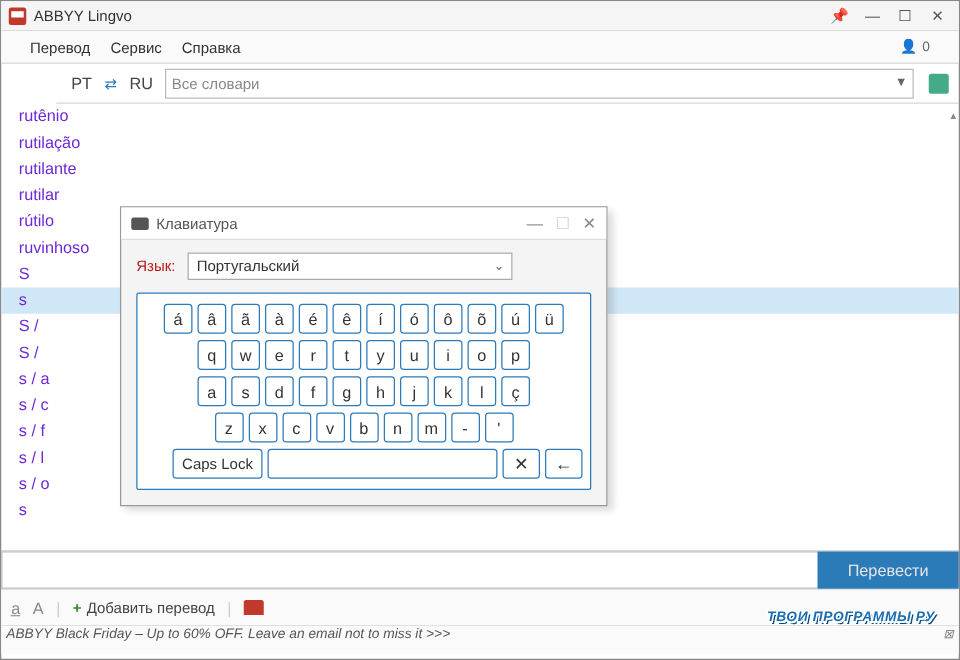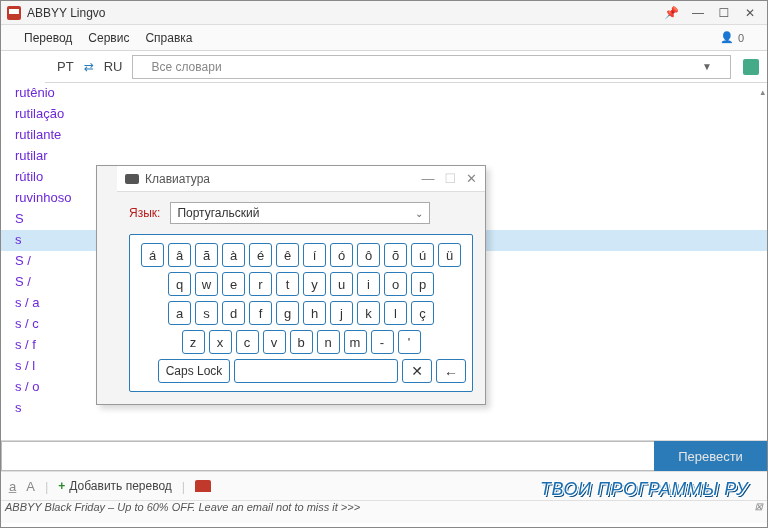--- a/index.html
+++ b/index.html
@@ -14,45 +14,45 @@
   .tb-btn { width: 22px; height: 18px; display: flex; align-items: center; justify-content: center; font-size: 12px; color: #555; cursor: pointer; }
 
   .menubar { height: 26px; background: #fafafa; border-bottom: 1px solid #d8d8d8; display: flex; align-items: center; padding: 0 23px; justify-content: space-between; }
   .menubar-left { display: flex; gap: 16px; }
   .menu-item { font-size: 12px; color: #333; cursor: pointer; }
   .menubar-right { display: flex; align-items: center; gap: 4px; font-size: 11px; color: #666; }
 
   .langbar { height: 32px; display: flex; align-items: center; padding: 0 8px; gap: 6px; border-bottom: 1px solid #d8d8d8; margin-left: 44px; }
   .lang-code { font-size: 13px; color: #444; padding: 0 4px; }
   .swap { font-size: 12px; color: #2b7bb9; cursor: pointer; }
-  .dict-select { flex: 1; display: flex; align-items: center; height: 24px; border: 1px solid #bbb; padding: 0 18px; font-size: 12px; color: #888; justify-content: space-between; background: #fff; }
+  .dict-select { flex: 1; display: flex; align-items: center; height: 24px; border: 1px solid #bbb; padding: 0 4px; font-size: 12px; color: #888; justify-content: space-between; background: #fff; }
   .dict-dropdown { font-size: 10px; color: #666; }
   .dict-icon { width: 16px; height: 16px; background: #4a8; margin-left: 6px; border-radius: 2px; }
 
   .wordlist { height: 358px; overflow-y: auto; position: relative; border-bottom: 1px solid #d8d8d8; }
   .word-item { height: 21px; padding: 2px 14px; font-size: 13px; color: #6d28d9; cursor: pointer; }
   .word-item.selected { background: #d0e7f7; }
   .scroll-hint { position: absolute; right: 2px; top: 4px; font-size: 9px; color: #888; }
 
   .inputbar { height: 30px; display: flex; align-items: stretch; }
   .search-input { flex: 1; border: 1px solid #bbb; border-right: none; padding: 0 8px; font-size: 13px; }
   .translate-btn { width: 113px; background: #2b7bb9; color: #e5e5e5; font-size: 13px; border: none; cursor: pointer; }
 
   .toolbar { height: 30px; display: flex; align-items: center; padding: 0 8px; gap: 10px; background: #fafafa; border-top: 1px solid #e0e0e0; border-bottom: 1px solid #e0e0e0; }
   .tool-icon { font-size: 13px; color: #888; }
   .add-trans { font-size: 12px; color: #444; display: flex; align-items: center; gap: 4px; cursor: pointer; }
   .plus { color: #2a8a2a; font-weight: bold; }
   .grad-icon { width: 16px; height: 12px; background: #c0392b; border-radius: 2px 2px 0 0; position: relative; }
-  .right-promo { position: absolute; right: 20px; bottom: 28px; font-size: 18px; font-weight: normal; font-style: italic; color: #1a6eb0; text-shadow: 1px 1px 0 #fff, -1px -1px 0 #fff, 1px -1px 0 #fff, -1px 1px 0 #fff, 2px 2px 0 #084a80; letter-spacing: 0.5px; margin-left: 42px; }
+  .right-promo { position: absolute; right: 20px; bottom: 28px; font-size: 11px; font-weight: bold; font-style: italic; color: #1a6eb0; text-shadow: 1px 1px 0 #fff, -1px -1px 0 #fff, 1px -1px 0 #fff, -1px 1px 0 #fff, 2px 2px 0 #084a80; letter-spacing: 0.5px; margin-left: 42px; }
 
   .statusbar { height: 22px; background: #fafafa; display: flex; align-items: flex-start; padding: 0 4px; font-size: 11px; color: #555; justify-content: space-between; font-style: italic; }
   .close-x { font-size: 10px; color: #888; cursor: pointer; }
 
   
-  .kbd-dialog { position: absolute; left: 96px; top: 165px; width: 390px; background: #f4f4f4; border: 1px solid #999; box-shadow: 4px 4px 6px rgba(0,0,0,0.15); padding-left: 20px; }
+  .kbd-dialog { position: absolute; left: 96px; top: 165px; width: 390px; background: #f4f4f4; border: 1px solid #999; box-shadow: 4px 4px 6px rgba(0,0,0,0.15); }
   .kbd-title { height: 26px; display: flex; align-items: center; justify-content: space-between; padding: 0 8px; background: #fff; border-bottom: 1px solid #ddd; }
   .kbd-title-left { display: flex; align-items: center; gap: 6px; font-size: 12px; color: #555; }
   .kbd-title-left .kicon { width: 14px; height: 10px; background: #555; border-radius: 2px; }
   .kbd-title-right { display: flex; gap: 10px; font-size: 13px; color: #888; }
   .kbd-title-right span { cursor: pointer; }
   .kbd-body { padding: 10px 12px 12px 12px; }
   .kbd-lang-row { display: flex; align-items: center; gap: 10px; margin-bottom: 10px; }
   .kbd-lang-label { font-size: 12px; color: #b91c1c; }
   .kbd-lang-select { flex: 1; max-width: 260px; height: 22px; border: 1px solid #aaa; background: #fff; font-size: 12px; padding: 0 6px; display: flex; align-items: center; justify-content: space-between; color: #333; }
   .kbd-grid { border: 1px solid #2b7bb9; padding: 8px 6px; background: #fff; border-radius: 2px; }

